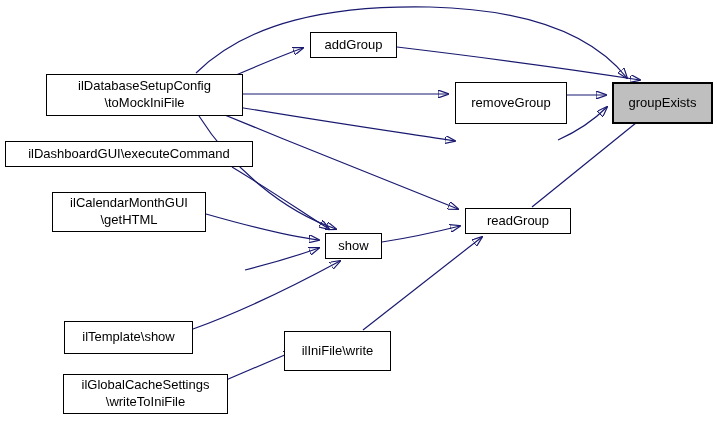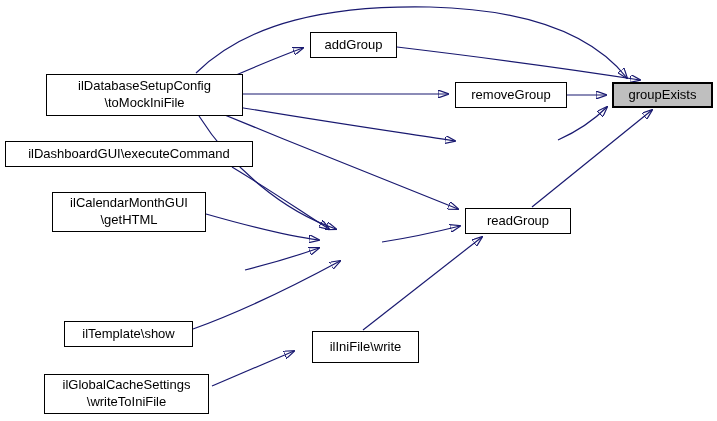--- a/index.html
+++ b/index.html
@@ -71,44 +71,47 @@
   <div class="node" style="left:52px;top:192px;width:154px;height:40px">
     <span class="lbl">ilCalendarMonthGUI
 \getHTML</span>
   </div>
 
   <div class="node" style="left:5px;top:141px;width:248px;height:26px">
     <span class="lbl">ilDashboardGUI\executeCommand</span>
   </div>
 
 
-  <div class="node" style="left:64px;top:321px;width:129px;height:26px">
+  <div class="node" style="left:64px;top:321px;width:129px;height:33px">
     <span class="lbl">ilTemplate\show</span>
   </div>
 
-  <div class="node" style="left:44px;top:374px;width:165px;height:40px">
+  <div class="node" style="left:63px;top:374px;width:165px;height:40px">
     <span class="lbl">ilGlobalCacheSettings
 \writeToIniFile</span>
   </div>
 
   <div class="node" style="left:310px;top:32px;width:87px;height:26px">
     <span class="lbl">addGroup</span>
   </div>
 
-  <div class="node" style="left:455px;top:82px;width:112px;height:26px">
+  <div class="node" style="left:455px;top:82px;width:112px;height:42px">
     <span class="lbl">removeGroup</span>
   </div>
 
 
+  <div class="node" style="left:325px;top:233px;width:57px;height:26px">
+    <span class="lbl">show</span>
+  </div>
 
   <div class="node" style="left:465px;top:208px;width:106px;height:26px">
     <span class="lbl">readGroup</span>
   </div>
 
-  <div class="node" style="left:312px;top:331px;width:107px;height:32px">
+  <div class="node" style="left:284px;top:331px;width:107px;height:40px">
     <span class="lbl">ilIniFile\write</span>
   </div>
 
-  <div class="node highlight" style="left:612px;top:82px;width:101px;height:26px">
+  <div class="node highlight" style="left:612px;top:82px;width:101px;height:42px">
     <span class="lbl">groupExists</span>
   </div>
 
 </div>
 
 </body></html>

